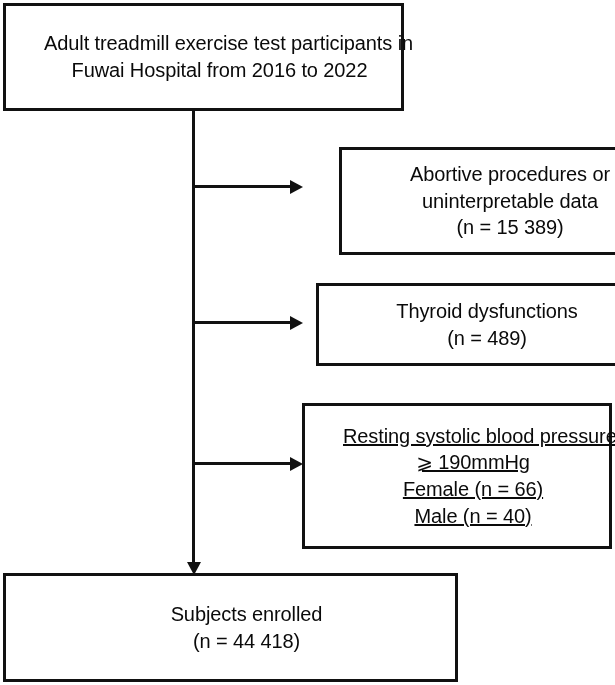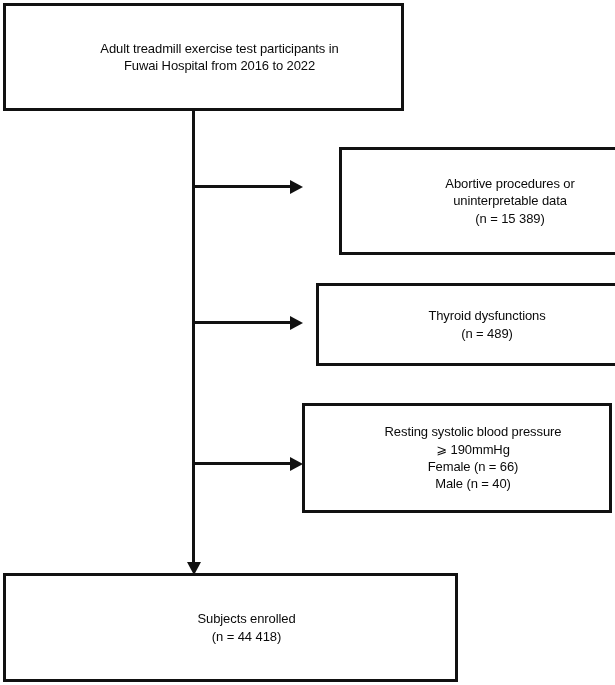--- a/index.html
+++ b/index.html
@@ -21,40 +21,40 @@
   .node {
     position: absolute;
     box-sizing: border-box;
     border: 3px solid #111111;
     background: #ffffff;
     display: flex;
     align-items: center;
     justify-content: center;
     text-align: center;
     color: #0a0a0a;
-    font-size: 13px;
+    font-size: 20px;
     line-height: 1.33;
     letter-spacing: -0.1px;
     padding-left: 32px;
   }
   .node .lines {
     width: 100%;
     padding: 0 6px;
     box-sizing: border-box;
   }
   .node .line {
     display: block;
     white-space: nowrap;
   }
 
   
   #node-source   { left: 3px;   top: 3px;   width: 401px; height: 108px; }
   #node-excl-1   { left: 318px; top: 147px; width: 310px; height: 108px; margin-left: 21px;  }
   #node-excl-2   { left: 316px; top: 283px; width: 310px; height: 83px;  }
-  #node-excl-3   { left: 302px; top: 403px; width: 310px; height: 110px; }
+  #node-excl-3   { left: 302px; top: 403px; width: 310px; height: 146px; text-decoration: underline; }
   #node-enrolled { left: 3px;   top: 573px; width: 455px; height: 109px; }
 
   
   .conn-line {
     position: absolute;
     background: #111111;
   }
   
   #trunk-vertical {
     left: 192px;

